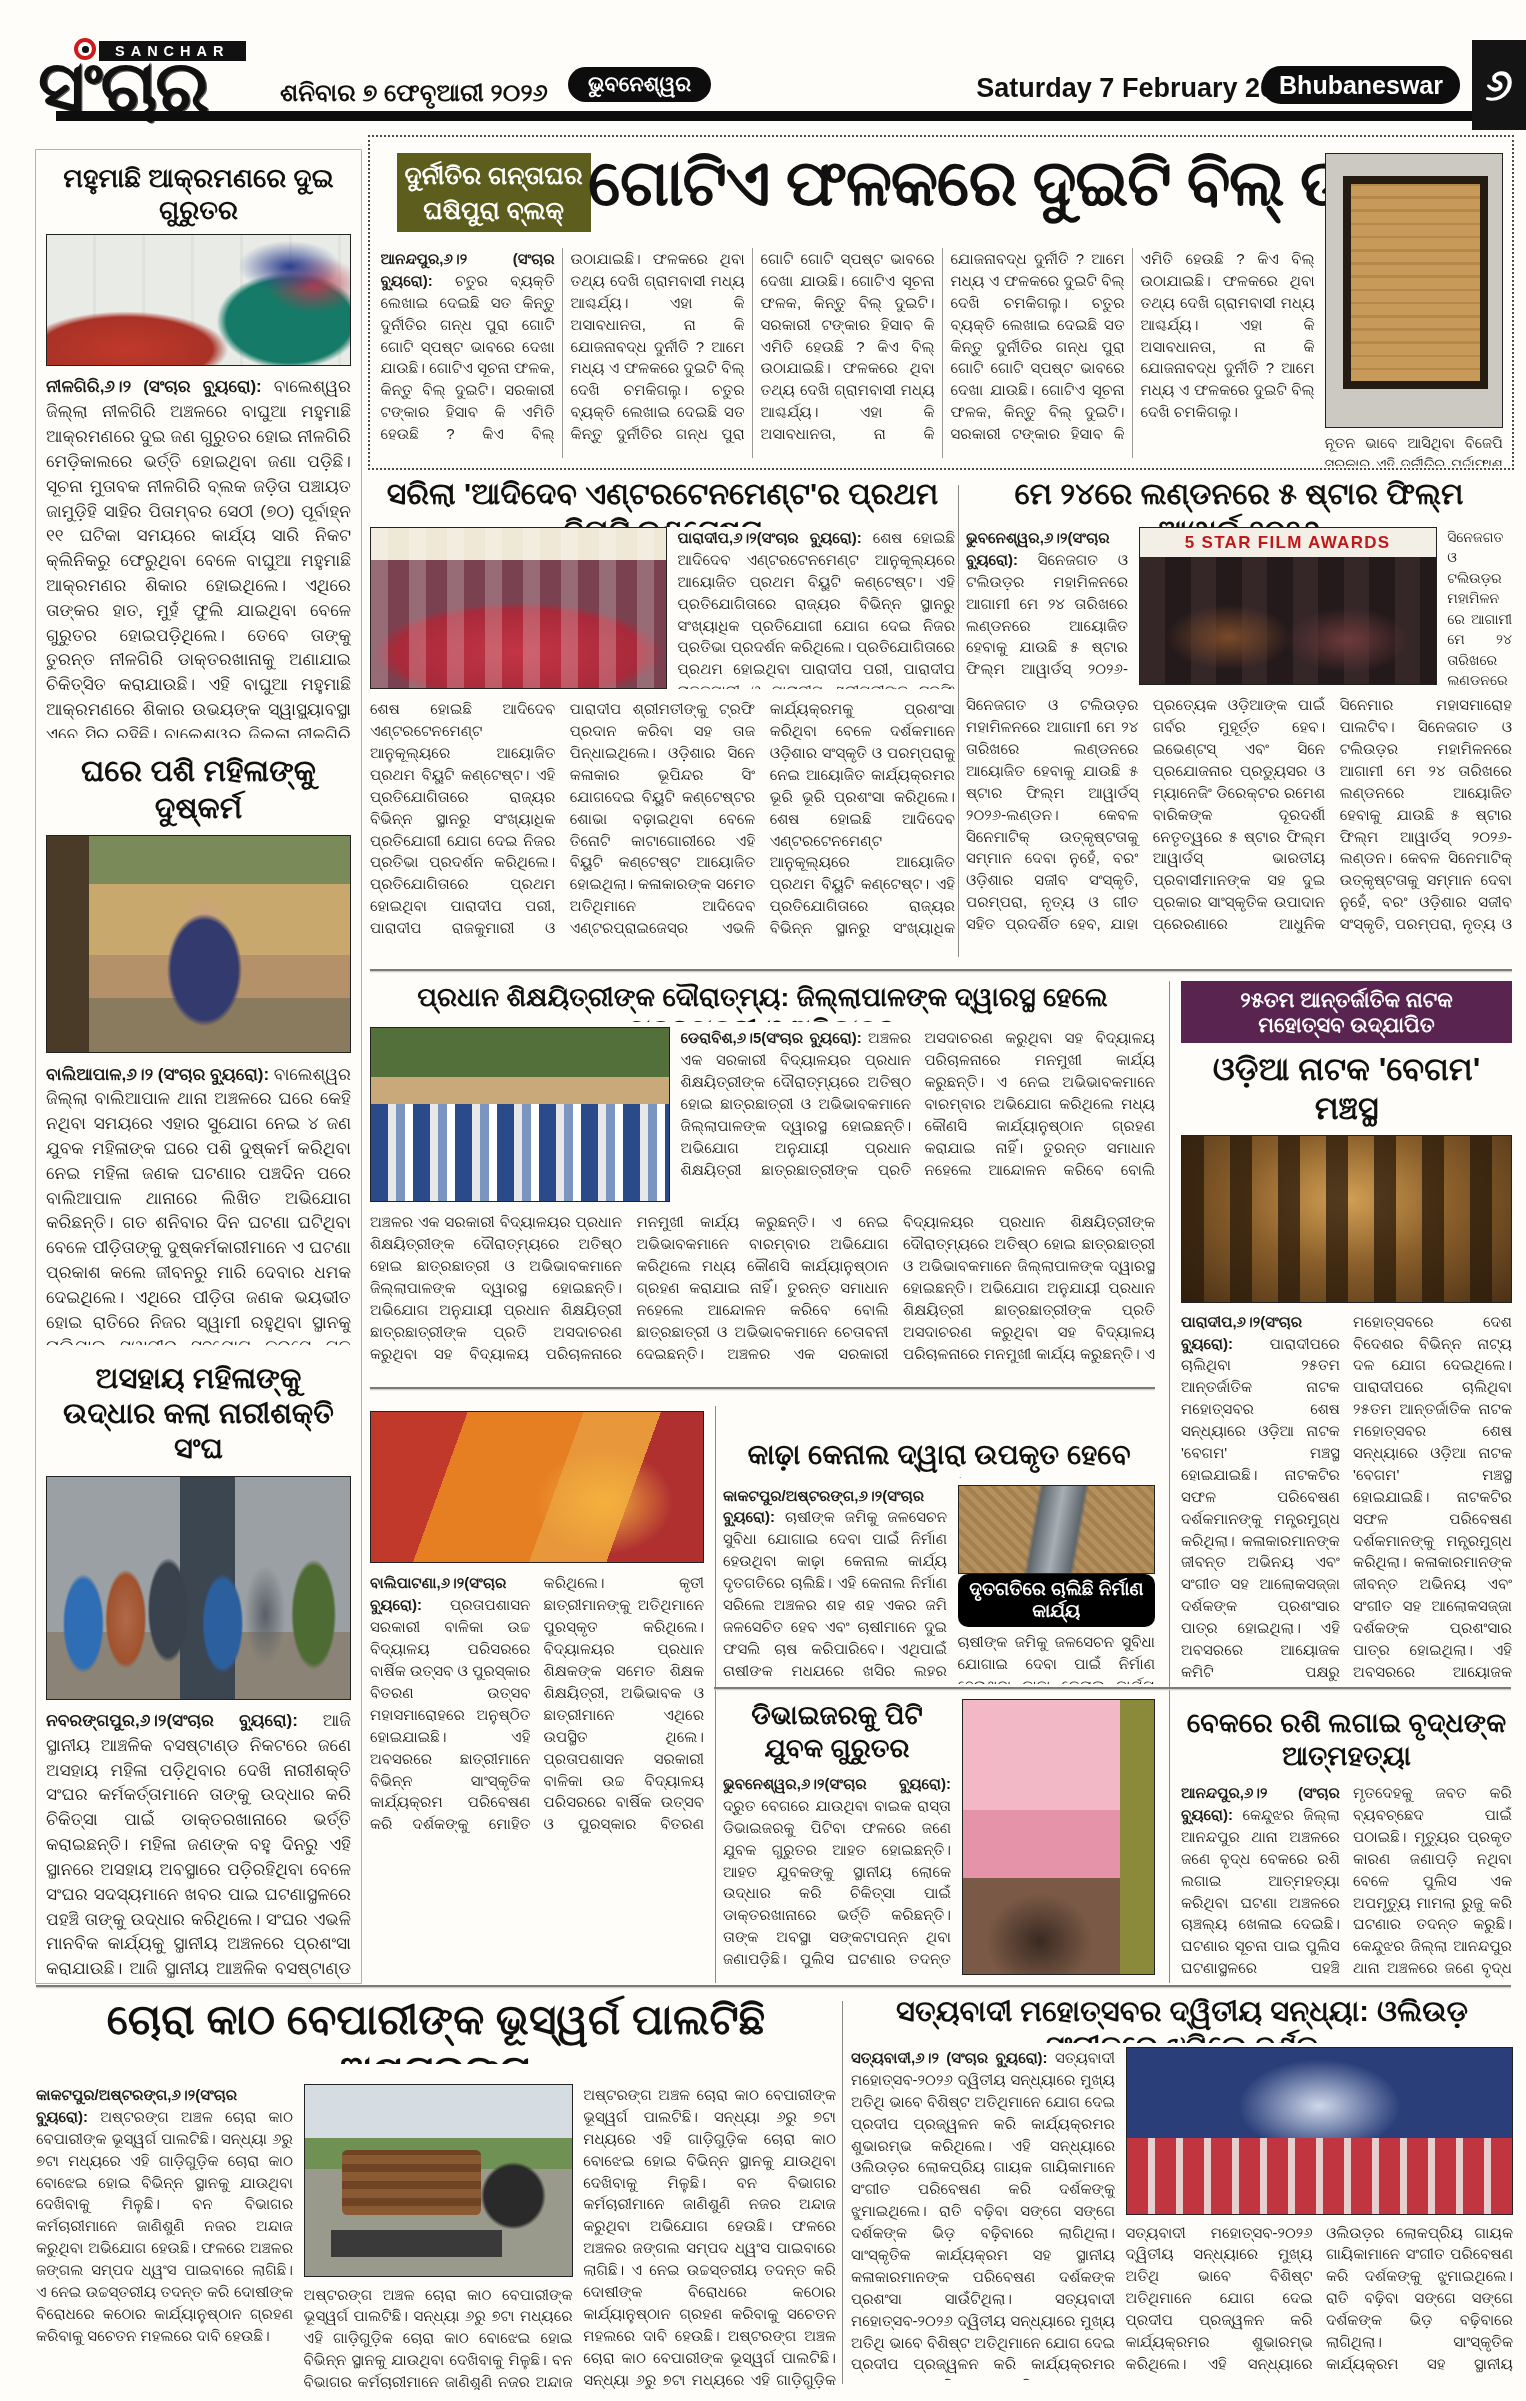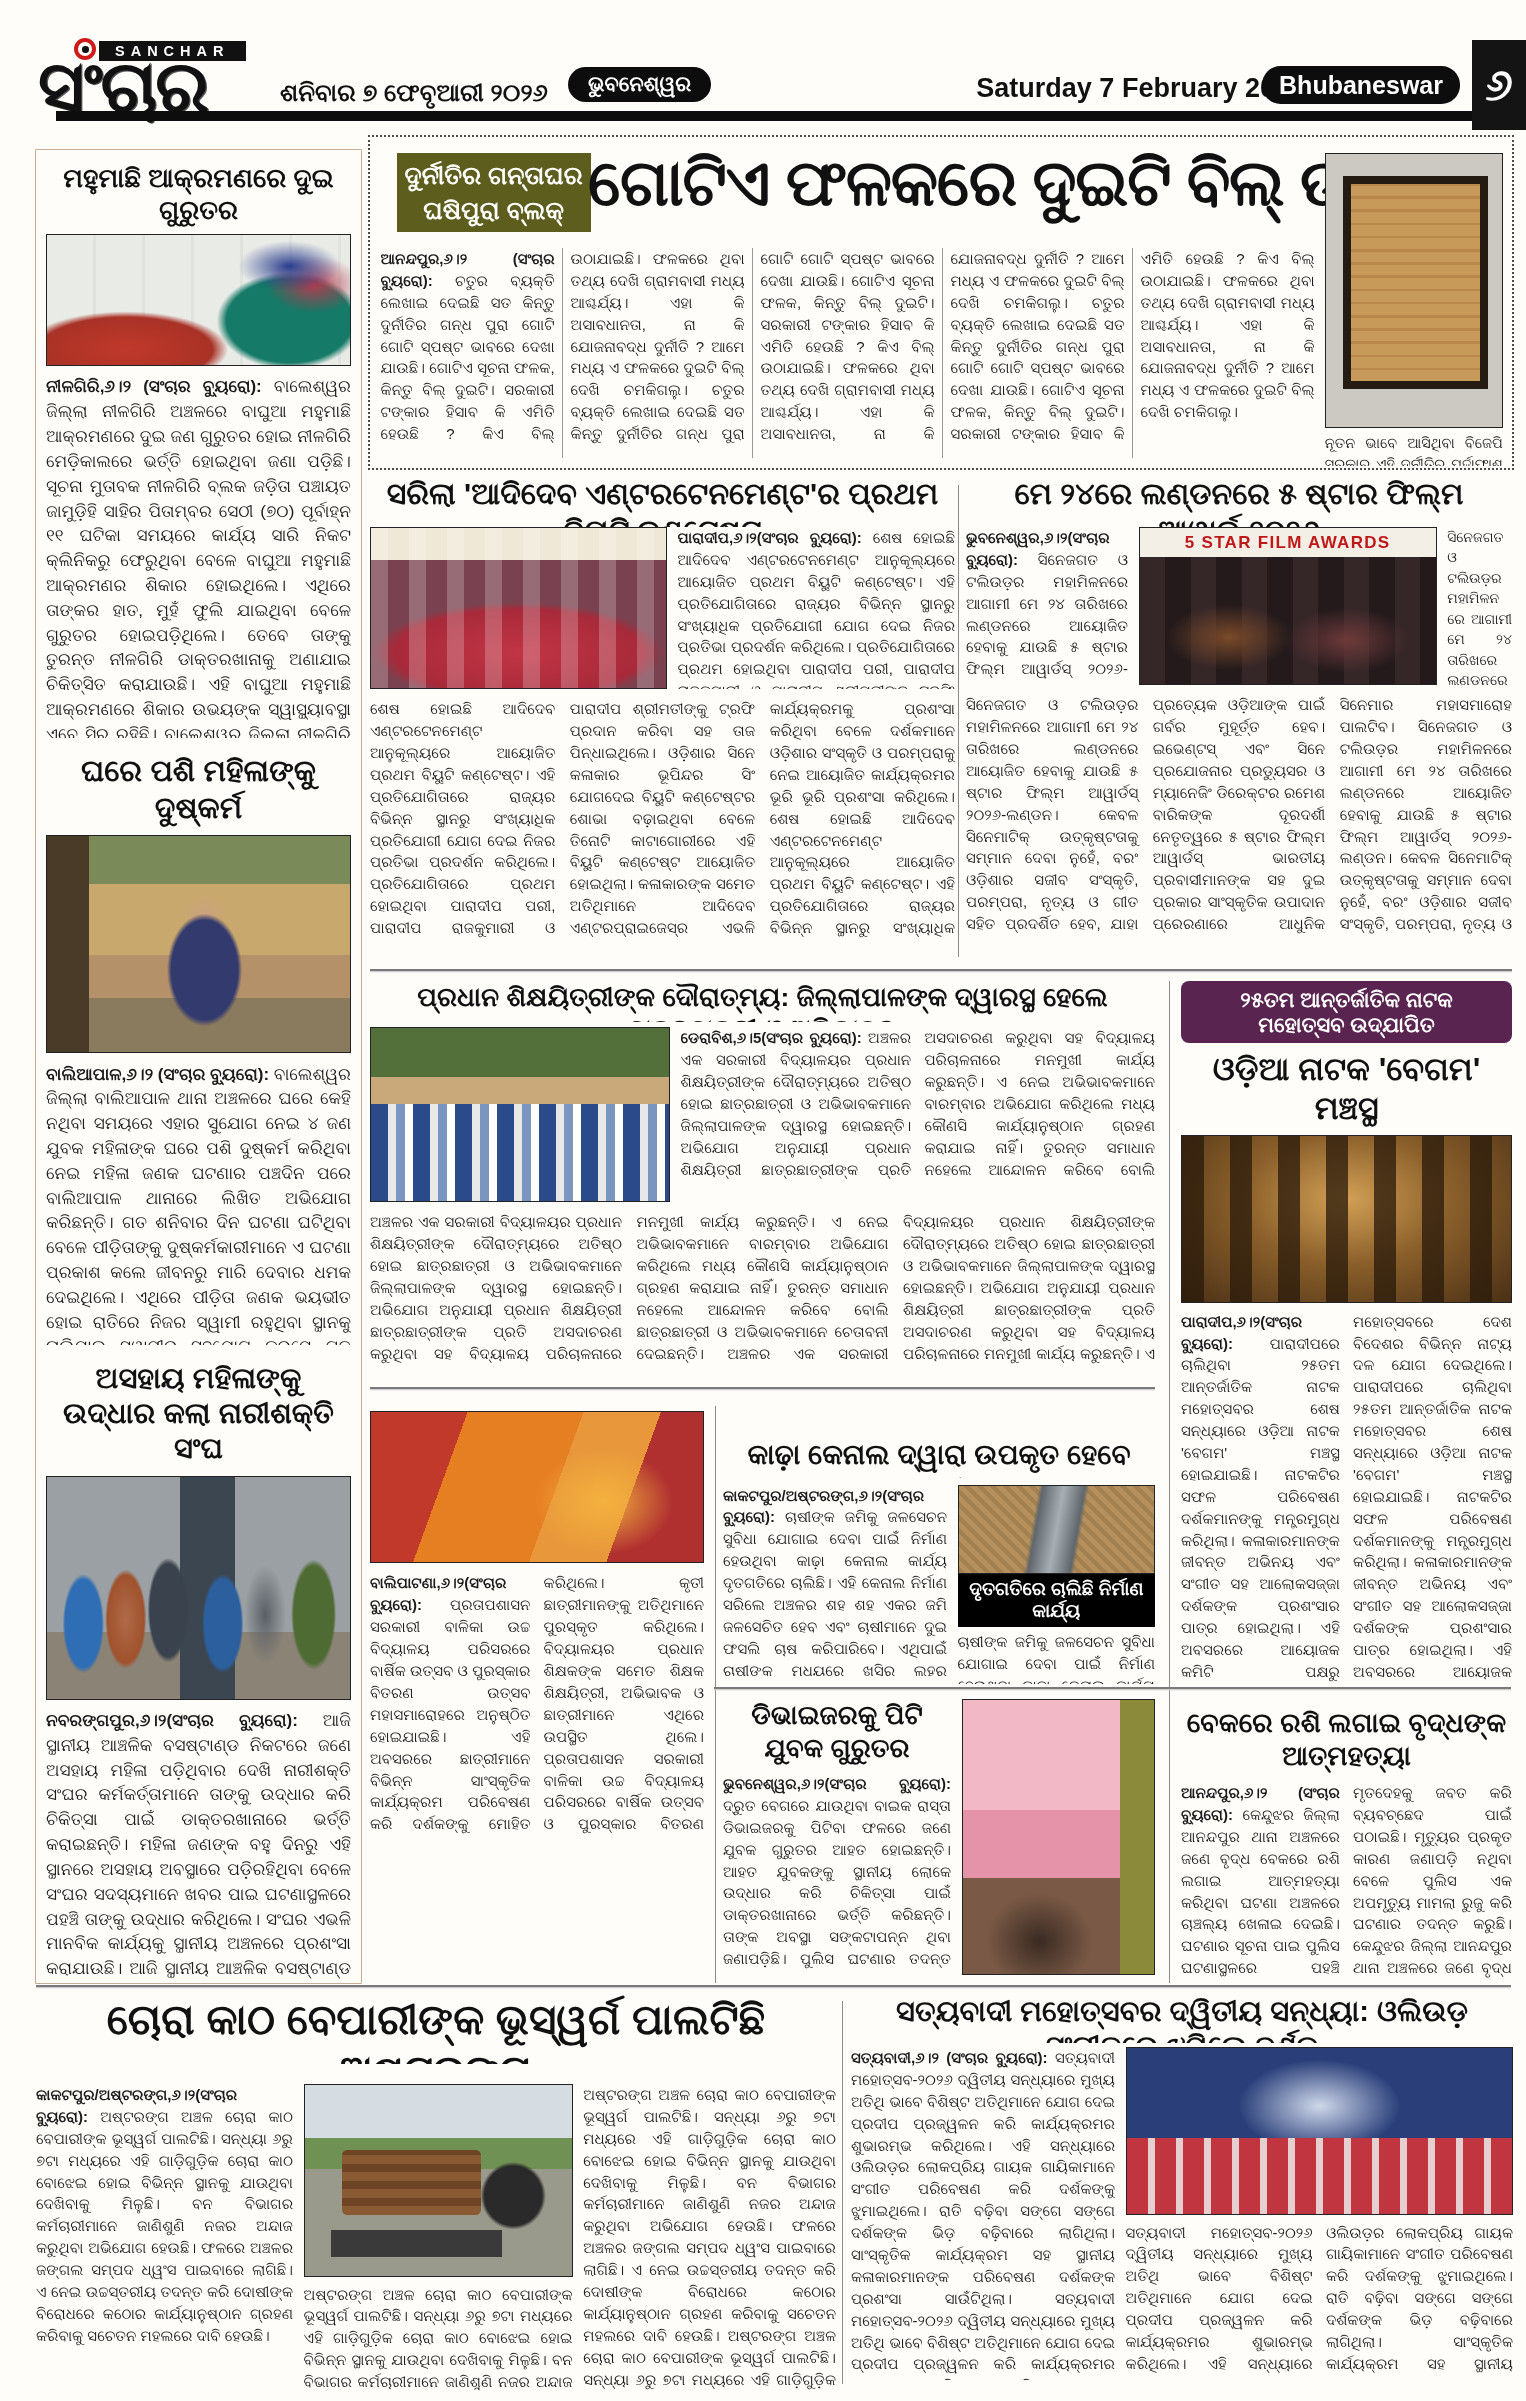--- a/index.html
+++ b/index.html
@@ -62,29 +62,29 @@
   .cols3 { column-count:3; column-gap:14.5px; margin-top:9.2px; }
   .cols2 { column-count:2; column-gap:13.2px; }
   .awards { left:966px; top:476px; width:546px; height:490px; }
   .awards-banner { position:absolute; left:0; right:0; top:0; height:29px; background:#f3efe6;
     color:#c01818; font-weight:800; font-size:17px; text-align:center; line-height:29px; letter-spacing:1.3px; }
   
   .school { left:370px; top:981px; width:785px; height:403px; }
   .school .hl { font-size:26.4px; height:41px; overflow:hidden; }
   .theatre { left:1181px; top:981px; width:331px; height:701px; }
   .banner { background:#5a2450; color:#fff; font-size:21px; font-weight:700; text-align:center;
-    padding:6px 20px; line-height:1.2;border-radius:8px; }
+    padding:6px 20px; line-height:1.2; }
   .theatre .hl { font-size:32px; margin:6.6px 0; }
   
   .annual { left:370px; top:1406px; width:334px; height:577px; }
   .annual .hl { font-size:22.4px; font-weight:700; margin-top:34px; height:69px; overflow:hidden; }
   .canal { left:723px; top:1406px; width:432px; height:278px; }
   .canal .hl { font-size:28px; margin-top:32px; height:40px; overflow:hidden; }
   .caption-band { background:#000; color:#fff; font-size:18.5px; font-weight:700; text-align:center;
-    padding:4.6px 1.3px; }
+    padding:4.6px 1.3px;border-radius:10px; }
   .divider-story { left:723px; top:1699px; width:432px; height:284px; }
   .divider-story .hl { font-size:26.4px; line-height:1.25; }
   .suicide { left:1181px; top:1695px; width:331px; height:288px; }
   .suicide .hl { font-size:27px; margin:12px 0 9.2px; }
   
   .timber { left:36px; top:1994px; width:800px; height:396px; }
   .timber .hl { font-size:42px; height:70px; overflow:hidden; }
   .satya { left:851px; top:1994px; width:662px; height:396px; }
   .satya .hl { font-size:29px; height:49px; overflow:hidden; }
   

